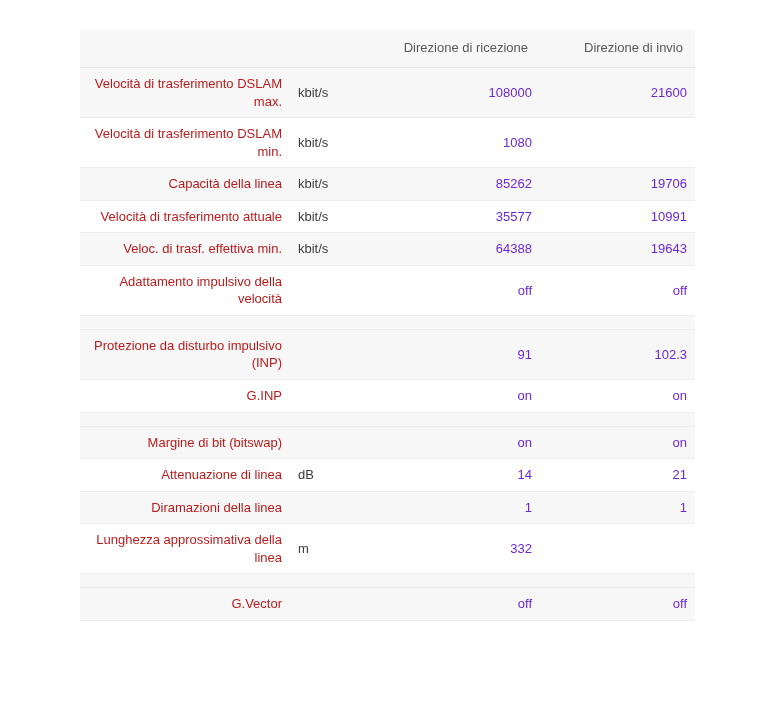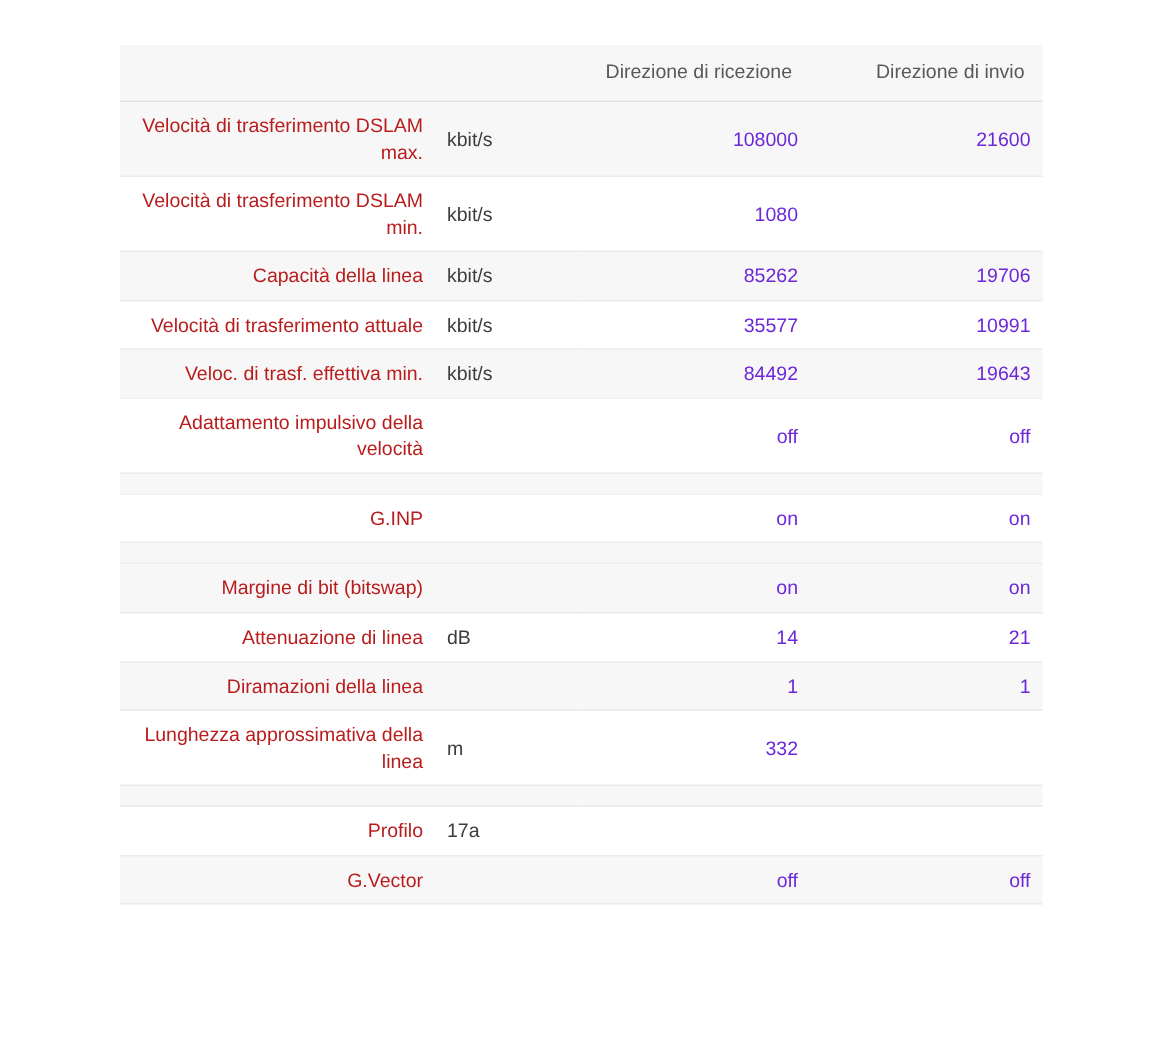--- a/index.html
+++ b/index.html
@@ -129,34 +129,40 @@
           </tr>
           <tr class="r-even">
             <td class="label">Velocità di trasferimento attuale</td>
             <td class="unit">kbit/s</td>
             <td class="rx">35577</td>
             <td class="tx">10991</td>
           </tr>
           <tr class="r-odd">
             <td class="label">Veloc. di trasf. effettiva min.</td>
             <td class="unit">kbit/s</td>
-            <td class="rx">84492</td>
+            <td class="rx">64388</td>
             <td class="tx">19643</td>
           </tr>
           <tr class="r-even">
             <td class="label">Adattamento impulsivo della velocità</td>
             <td class="unit"></td>
             <td class="rx">off</td>
             <td class="tx">off</td>
           </tr>
           <tr class="spacer r-odd">
             <td class="label"></td>
             <td class="unit"></td>
             <td class="rx"></td>
             <td class="tx"></td>
+          </tr>
+          <tr class="r-odd">
+            <td class="label">Protezione da disturbo impulsivo (INP)</td>
+            <td class="unit"></td>
+            <td class="rx">91</td>
+            <td class="tx">102.3</td>
           </tr>
           <tr class="r-even">
             <td class="label">G.INP</td>
             <td class="unit"></td>
             <td class="rx">on</td>
             <td class="tx">on</td>
           </tr>
           <tr class="spacer r-odd">
             <td class="label"></td>
             <td class="unit"></td>
@@ -186,26 +192,20 @@
             <td class="unit">m</td>
             <td class="rx">332</td>
             <td class="tx"></td>
           </tr>
           <tr class="spacer r-odd">
             <td class="label"></td>
             <td class="unit"></td>
             <td class="rx"></td>
             <td class="tx"></td>
           </tr>
-          <tr class="r-even">
-            <td class="label">Profilo</td>
-            <td class="unit">17a</td>
-            <td class="rx"></td>
-            <td class="tx"></td>
-          </tr>
           <tr class="r-odd">
             <td class="label">G.Vector</td>
             <td class="unit"></td>
             <td class="rx">off</td>
             <td class="tx">off</td>
           </tr>
         </tbody>
     </table>
   </div>
 </div>

